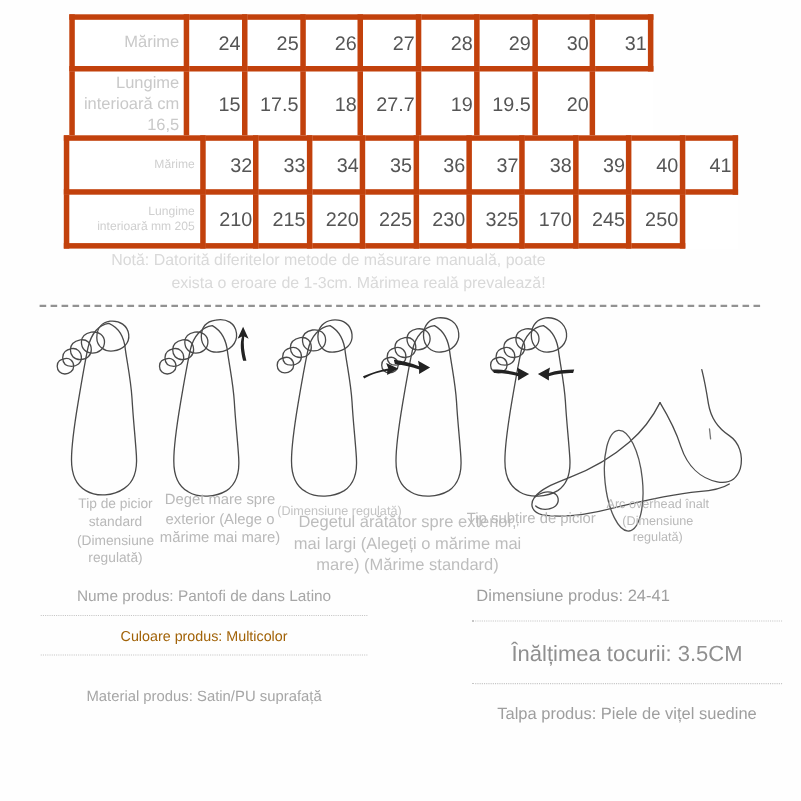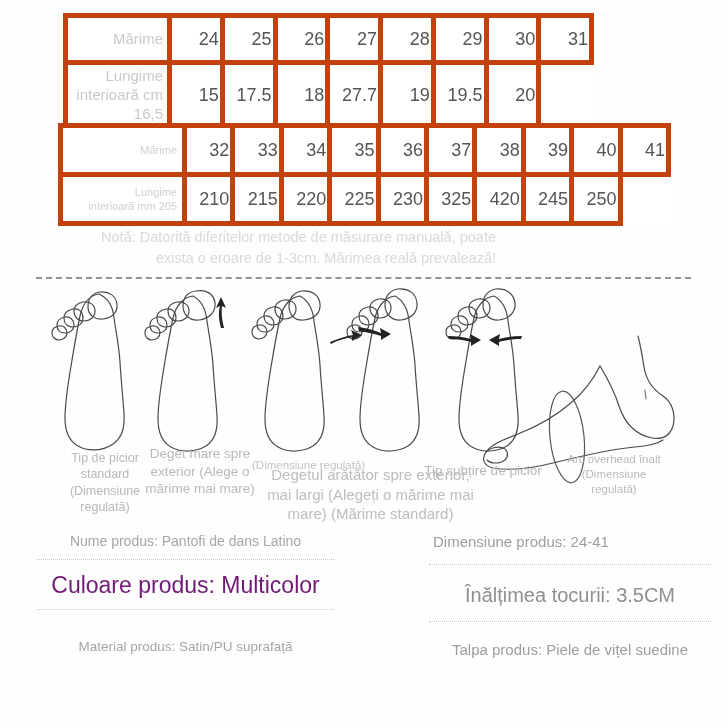--- a/index.html
+++ b/index.html
@@ -110,41 +110,41 @@
     position: absolute;
     text-align: center;
     color: #b9b9b9;
     line-height: 1.3;
   }
   #foot-caption-1 { left: 52px;  top: 450px; width: 106px; font-size: 12.5px; }
   #foot-caption-2 { left: 140px; top: 445px; width: 120px; font-size: 13.5px; }
   #foot-caption-3-small { left: 252px; top: 458px; width: 120px; font-size: 11.5px; color:#c4c4c4; text-align:left; line-height:1.25;}
   #foot-caption-3 { left: 258px; top: 465px; width: 225px; font-size: 15px; color:#bdbdbd;}
   #foot-caption-4 { left: 398px; top: 462px; width: 170px; font-size: 13.5px; }
-  #foot-caption-5 { left: 564px; top: 452px; width: 100px; font-size: 11.5px; }
+  #foot-caption-5 { left: 548px; top: 452px; width: 100px; font-size: 11.5px; }
 
   
   .detail-col {
     position: absolute;
     top: 532px;
   }
   #detail-col-left  { left: 33px;  width: 305px; }
   #detail-col-right { left: 425px; width: 290px; }
 
   .detail-row {
     text-align: center;
     color: #9e9e9e;
   }
   .detail-sep {
     border-top: 1px dotted #c6c6c6;
     margin: 8px 4px 8px 4px;
   }
 
   #detail-name      { font-size: 14px; line-height: 1.35; color:#a6a6a6; }
-  #detail-color     { font-size: 23px; line-height: 1.35; color:#701a75; padding-top:2px;}
+  #detail-color     { font-size: 13px; line-height: 1.35; color:#a16207; padding-top:2px;}
   #detail-material  { font-size: 13.5px; line-height: 1.35; color:#a6a6a6; padding-top:4px;margin-top:24px;}
 
   #detail-size      { font-size: 15px; line-height: 1.35; color:#9e9e9e; text-align:left; padding-left:8px;}
   #detail-heel      { font-size: 20px; line-height: 1.4; color:#8f8f8f; padding-top:4px;}
   #detail-sole      { font-size: 15px; line-height: 1.35; color:#9e9e9e; padding-top:6px;}
 
   #detail-col-right .detail-sep { margin-top: 12px; margin-bottom: 12px; }
 </style>
 </head>
 <body>
@@ -201,21 +201,21 @@
       <td class="rowlabel">
         <span class="rowlabel-inner">Lungime</span>
         <span class="rowlabel-inner">interioară mm 205</span>
       </td>
       <td>210</td>
       <td>215</td>
       <td>220</td>
       <td>225</td>
       <td>230</td>
       <td>325</td>
-      <td>420</td>
+      <td>170</td>
       <td>245</td>
       <td>250</td>
     </tr>
   </tbody>
 </table>
 
 <div id="measurement-note">
   <div>Notă: Datorită diferitelor metode de măsurare manuală, poate</div>
   <div>exista o eroare de 1-3cm. Mărimea reală prevalează!</div>
 </div>

